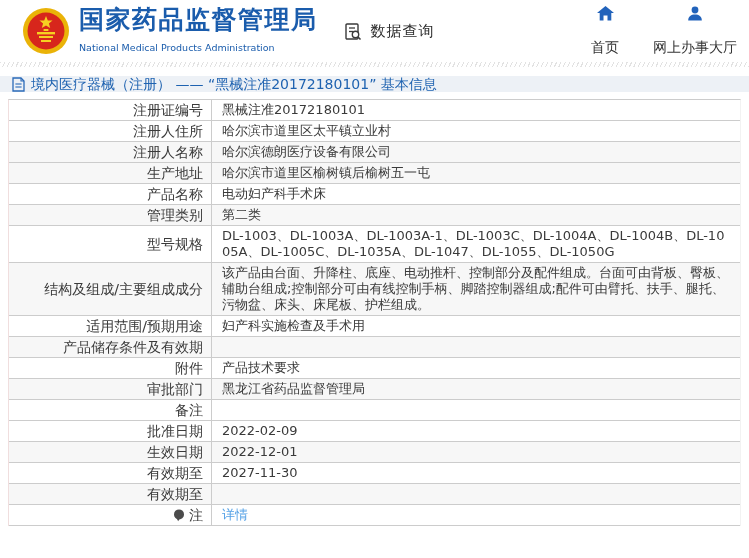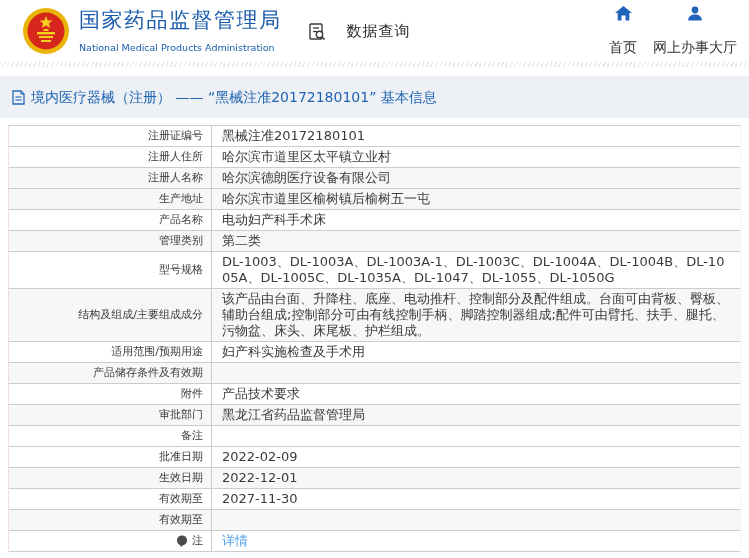--- a/index.html
+++ b/index.html
@@ -18,48 +18,48 @@
   html,body{margin:0;padding:0;}
   body{
     width:749px;height:558px;background:#ffffff;overflow:hidden;
     font-family:"DejaVu Sans","Liberation Sans",sans-serif;
     color:var(--text-dark);position:relative;
   }
   
   .header{height:62px;display:flex;align-items:center;padding:0 12px 0 22px;}
   .logo{width:48px;height:48px;flex:0 0 auto;cursor:pointer;}
   .brand{margin-left:9px;display:flex;flex-direction:column;}
-  .brand-cn{color:var(--brand-blue);font-size:21px;font-weight:normal;letter-spacing:1.5px;line-height:24px;}
+  .brand-cn{color:var(--brand-blue);font-size:25px;font-weight:bold;letter-spacing:1.5px;line-height:24px;}
   .brand-en{color:var(--brand-blue);font-size:9.5px;line-height:12px;margin-top:10px;}
-  .data-query{display:flex;align-items:center;margin-left:26px;gap:20px;cursor:pointer;}
+  .data-query{display:flex;align-items:center;margin-left:26px;gap:8px;cursor:pointer;}
   .data-query-label{font-size:15px;color:#2b2b2b;letter-spacing:1px;}
   .header-spacer{flex:1;}
-  .nav-item{display:flex;flex-direction:column;align-items:center;gap:18px;margin-left:16px;cursor:pointer;}
+  .nav-item{display:flex;flex-direction:column;align-items:center;gap:18px;margin-left:34px;cursor:pointer;}
   .nav-label{font-size:14px;color:#333;white-space:nowrap;}
   
   .hatch{height:5px;background:repeating-linear-gradient(115deg,#e2e2e2 0 1px,#ffffff 1px 4px);}
   .gap8{height:9px;background:#fff;}
   
-  .title-bar{height:42px;background:var(--title-bar-bg);display:flex;align-items:center;padding-left:12px;gap:6px;}
+  .title-bar{height:16px;background:var(--title-bar-bg);display:flex;align-items:center;padding-left:12px;gap:6px;}
   .title-text{color:var(--title-bar-text);font-size:14px;line-height:16px;white-space:nowrap;}
   
   .info-table{
     margin:7px 8px 0 8px;
     border-top:1px solid var(--border-gray);
     border-left:1px solid #f0dede;
     border-right:1px solid #f2f2f2;
   }
   .row{display:flex;border-bottom:1px solid var(--border-gray);background:#fff;}
   .row.alt{background:var(--stripe-gray);}
   .cell-label{
     width:203px;flex:0 0 203px;
     display:flex;align-items:center;justify-content:flex-end;gap:3px;
     text-align:right;padding:2px 8px 2px 4px;
     border-right:1px solid var(--border-gray);
-    font-size:11px;line-height:16px;color:#3a3a3a;
+    font-size:14px;line-height:16px;color:#3a3a3a;
   }
   .cell-value{
     flex:1;display:flex;align-items:center;
     padding:2px 8px 2px 10px;
     font-size:13px;line-height:16px;color:#3a3a3a;
     word-break:break-all;min-height:20px;
   }
   .cell-value a{color:var(--link-blue);text-decoration:none;cursor:pointer;}
   .note-icon{flex:0 0 auto;display:inline-block;margin-right:1px;}
 </style>

